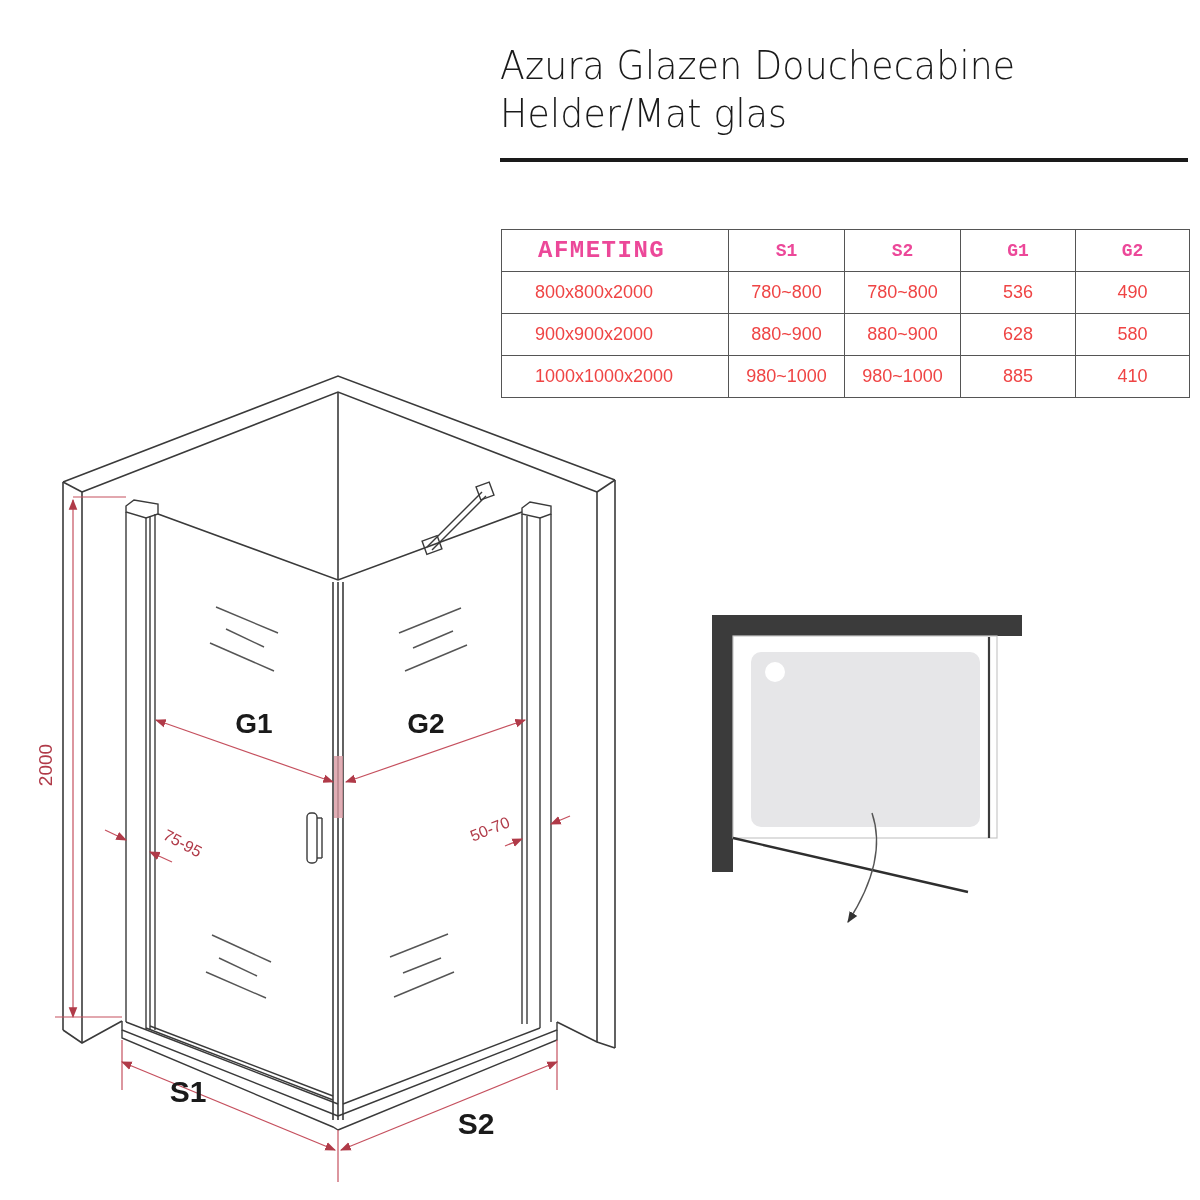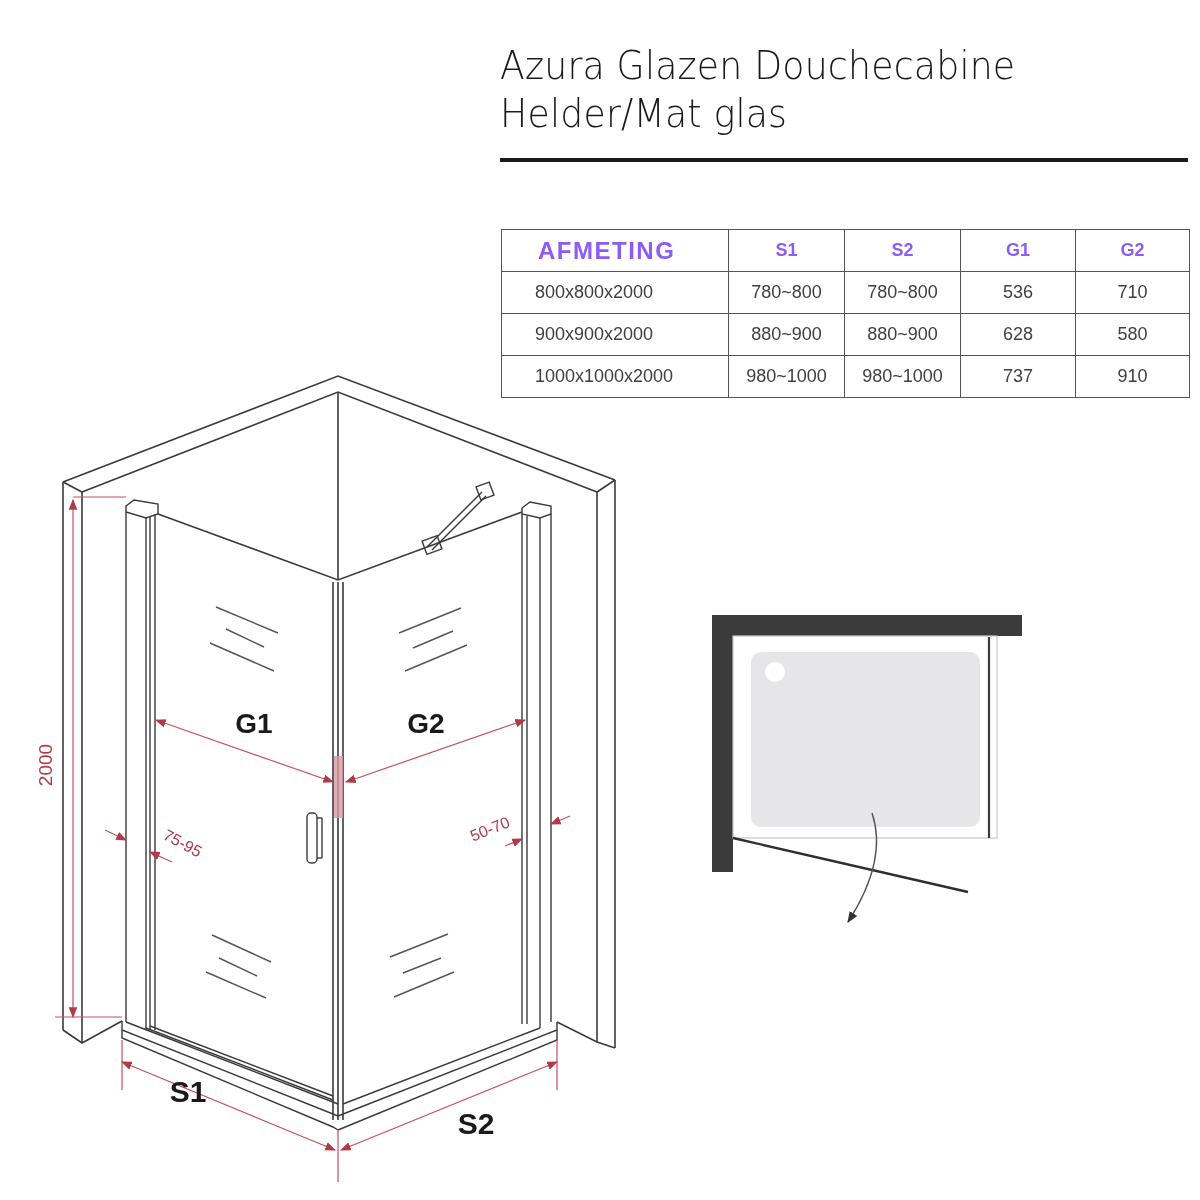--- a/index.html
+++ b/index.html
@@ -1,22 +1,22 @@
 <!DOCTYPE html>
 <html><head>
 <meta charset="utf-8">
 <style>
   html, body { margin: 0; padding: 0; background: #ffffff; }
   body { width: 1200px; height: 1200px; position: relative; overflow: hidden; font-family: "DejaVu Sans", sans-serif; }
   .title-block { position: absolute; left: 500px; top: 30px; width: 690px; margin-top: 12px; }
   .title-line { font-family: "DejaVu Sans", sans-serif; font-size: 39px; line-height: 48px; color: #1a1a1a; letter-spacing: 0.2px; white-space: nowrap; font-weight: 300; transform: scaleX(0.93); transform-origin: left; }
   .title-rule { position: absolute; left: 0; top: 116px; width: 688px; height: 4px; background: #1a1a1a; }
   .spec-table { position: absolute; left: 501px; top: 229px; border-collapse: collapse; }
-  .spec-table th, .spec-table td { border: 1.5px solid #555; text-align: center; padding: 0; color: #404040; }
-  .spec-table th { height: 41px; font-family: Liberation Sans, sans-serif; font-weight: bold; font-size: 18px; color: #8b5cf6; }
+  .spec-table th, .spec-table td { border: 1.5px solid #555; text-align: center; padding: 0; color: #ef4444; }
+  .spec-table th { height: 41px; font-family: Liberation Mono, monospace; font-weight: bold; font-size: 18px; color: #ec4899; }
   .spec-table th.first { font-size: 24px; letter-spacing: 1.5px; text-align: left; padding-left: 36px; }
   .spec-table td { height: 41px; font-family: "Liberation Sans", sans-serif; font-size: 18px; }
   .spec-table td.first { text-align: left; padding-left: 33px; }
   .c0 { width: 190px; } .c1 { width: 115px; } .c2 { width: 115px; } .c3 { width: 114px; } .c4 { width: 113px; }
   svg { position: absolute; left: 0; top: 0; }
   .lbl { font-family: "Liberation Sans", sans-serif; font-weight: bold; fill: #1a1a1a; }
   .dim { font-family: "Liberation Sans", sans-serif; fill: #b03a48; }
 </style>
 </head>
 <body>
@@ -36,35 +36,35 @@
       <th class="c3">G1</th>
       <th class="c4">G2</th>
     </tr>
   </thead>
   <tbody>
     <tr>
       <td class="first">800x800x2000</td>
       <td>780~800</td>
       <td>780~800</td>
       <td>536</td>
-      <td>710</td>
+      <td>490</td>
     </tr>
     <tr>
       <td class="first">900x900x2000</td>
       <td>880~900</td>
       <td>880~900</td>
       <td>628</td>
       <td>580</td>
     </tr>
     <tr>
       <td class="first">1000x1000x2000</td>
       <td>980~1000</td>
       <td>980~1000</td>
-      <td>737</td>
-      <td>910</td>
+      <td>885</td>
+      <td>410</td>
     </tr>
   </tbody>
 </table>
 
 <svg width="1200" height="1200" viewBox="0 0 1200 1200">
   <defs>
     <marker id="arr" viewBox="0 0 10 10" refX="9" refY="5" markerWidth="9" markerHeight="9" orient="auto-start-reverse">
       <path d="M0,1 L10,5 L0,9 z" fill="#b03a48"></path>
     </marker>
     <marker id="arrK" viewBox="0 0 10 10" refX="9" refY="5" markerWidth="8" markerHeight="8" orient="auto">

